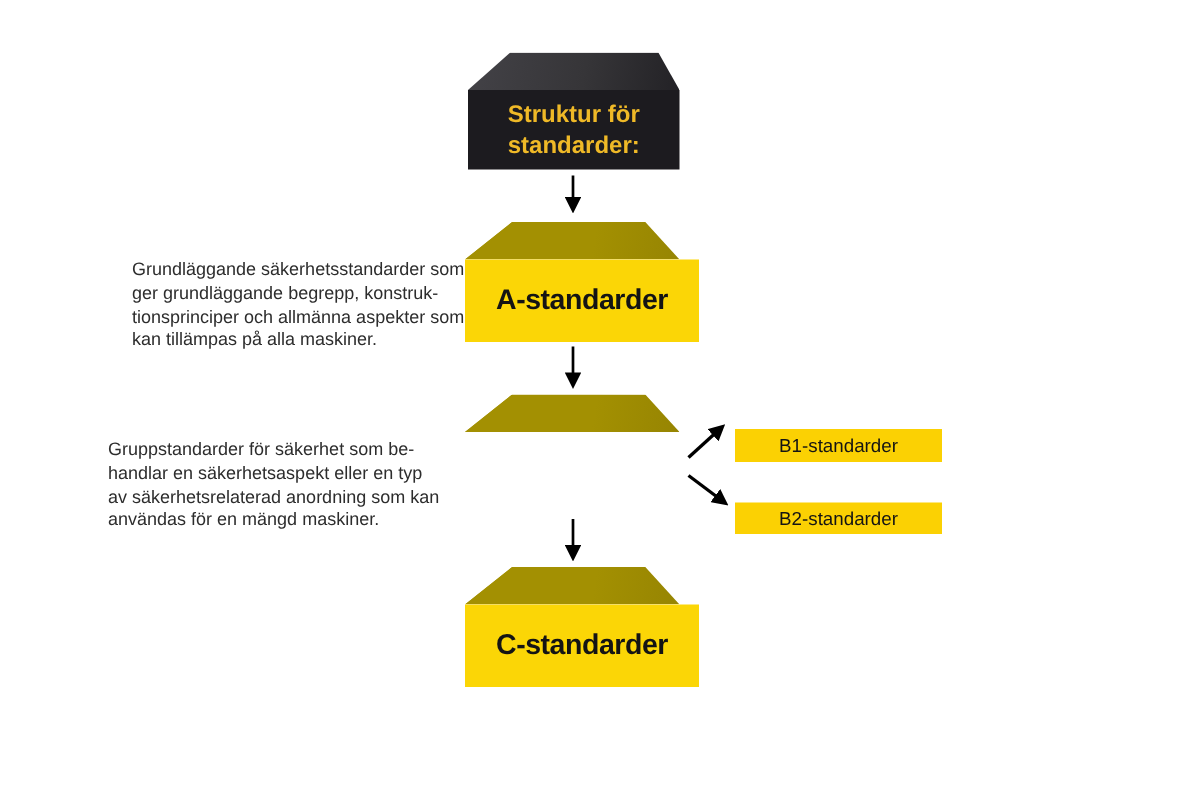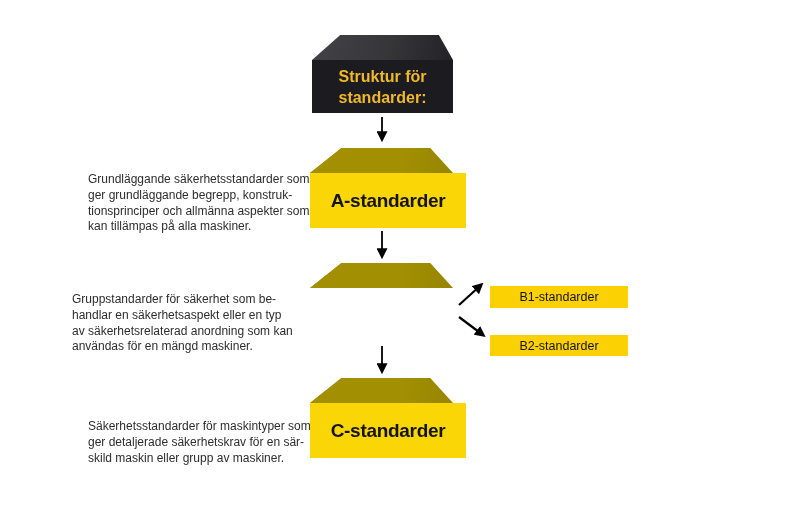--- a/index.html
+++ b/index.html
@@ -134,21 +134,18 @@
   <div class="lid" style="left:310px; top:263px;"></div>
 
   <div class="sub-box" style="left:490px; top:250px;margin-top:36px;">
     <span class="sub-label">B1-standarder</span>
   </div>
 
   <div class="sub-box" style="left:490px; top:335px; height:21px;">
     <span class="sub-label">B2-standarder</span>
   </div>
 
-  <div class="desc" style="left:88px; top:419px; width:280px;">Säkerhetsstandarder för maskintyper som
-ger detaljerade säkerhetskrav för en sär-
-skild maskin eller grupp av maskiner.</div>
   <div class="lid" style="left:310px; top:378px;"></div>
   <div class="face" style="left:310px; top:403px;">
     <span class="box-label">C-standarder</span>
   </div>
 
 </div>
 
 </body></html>

